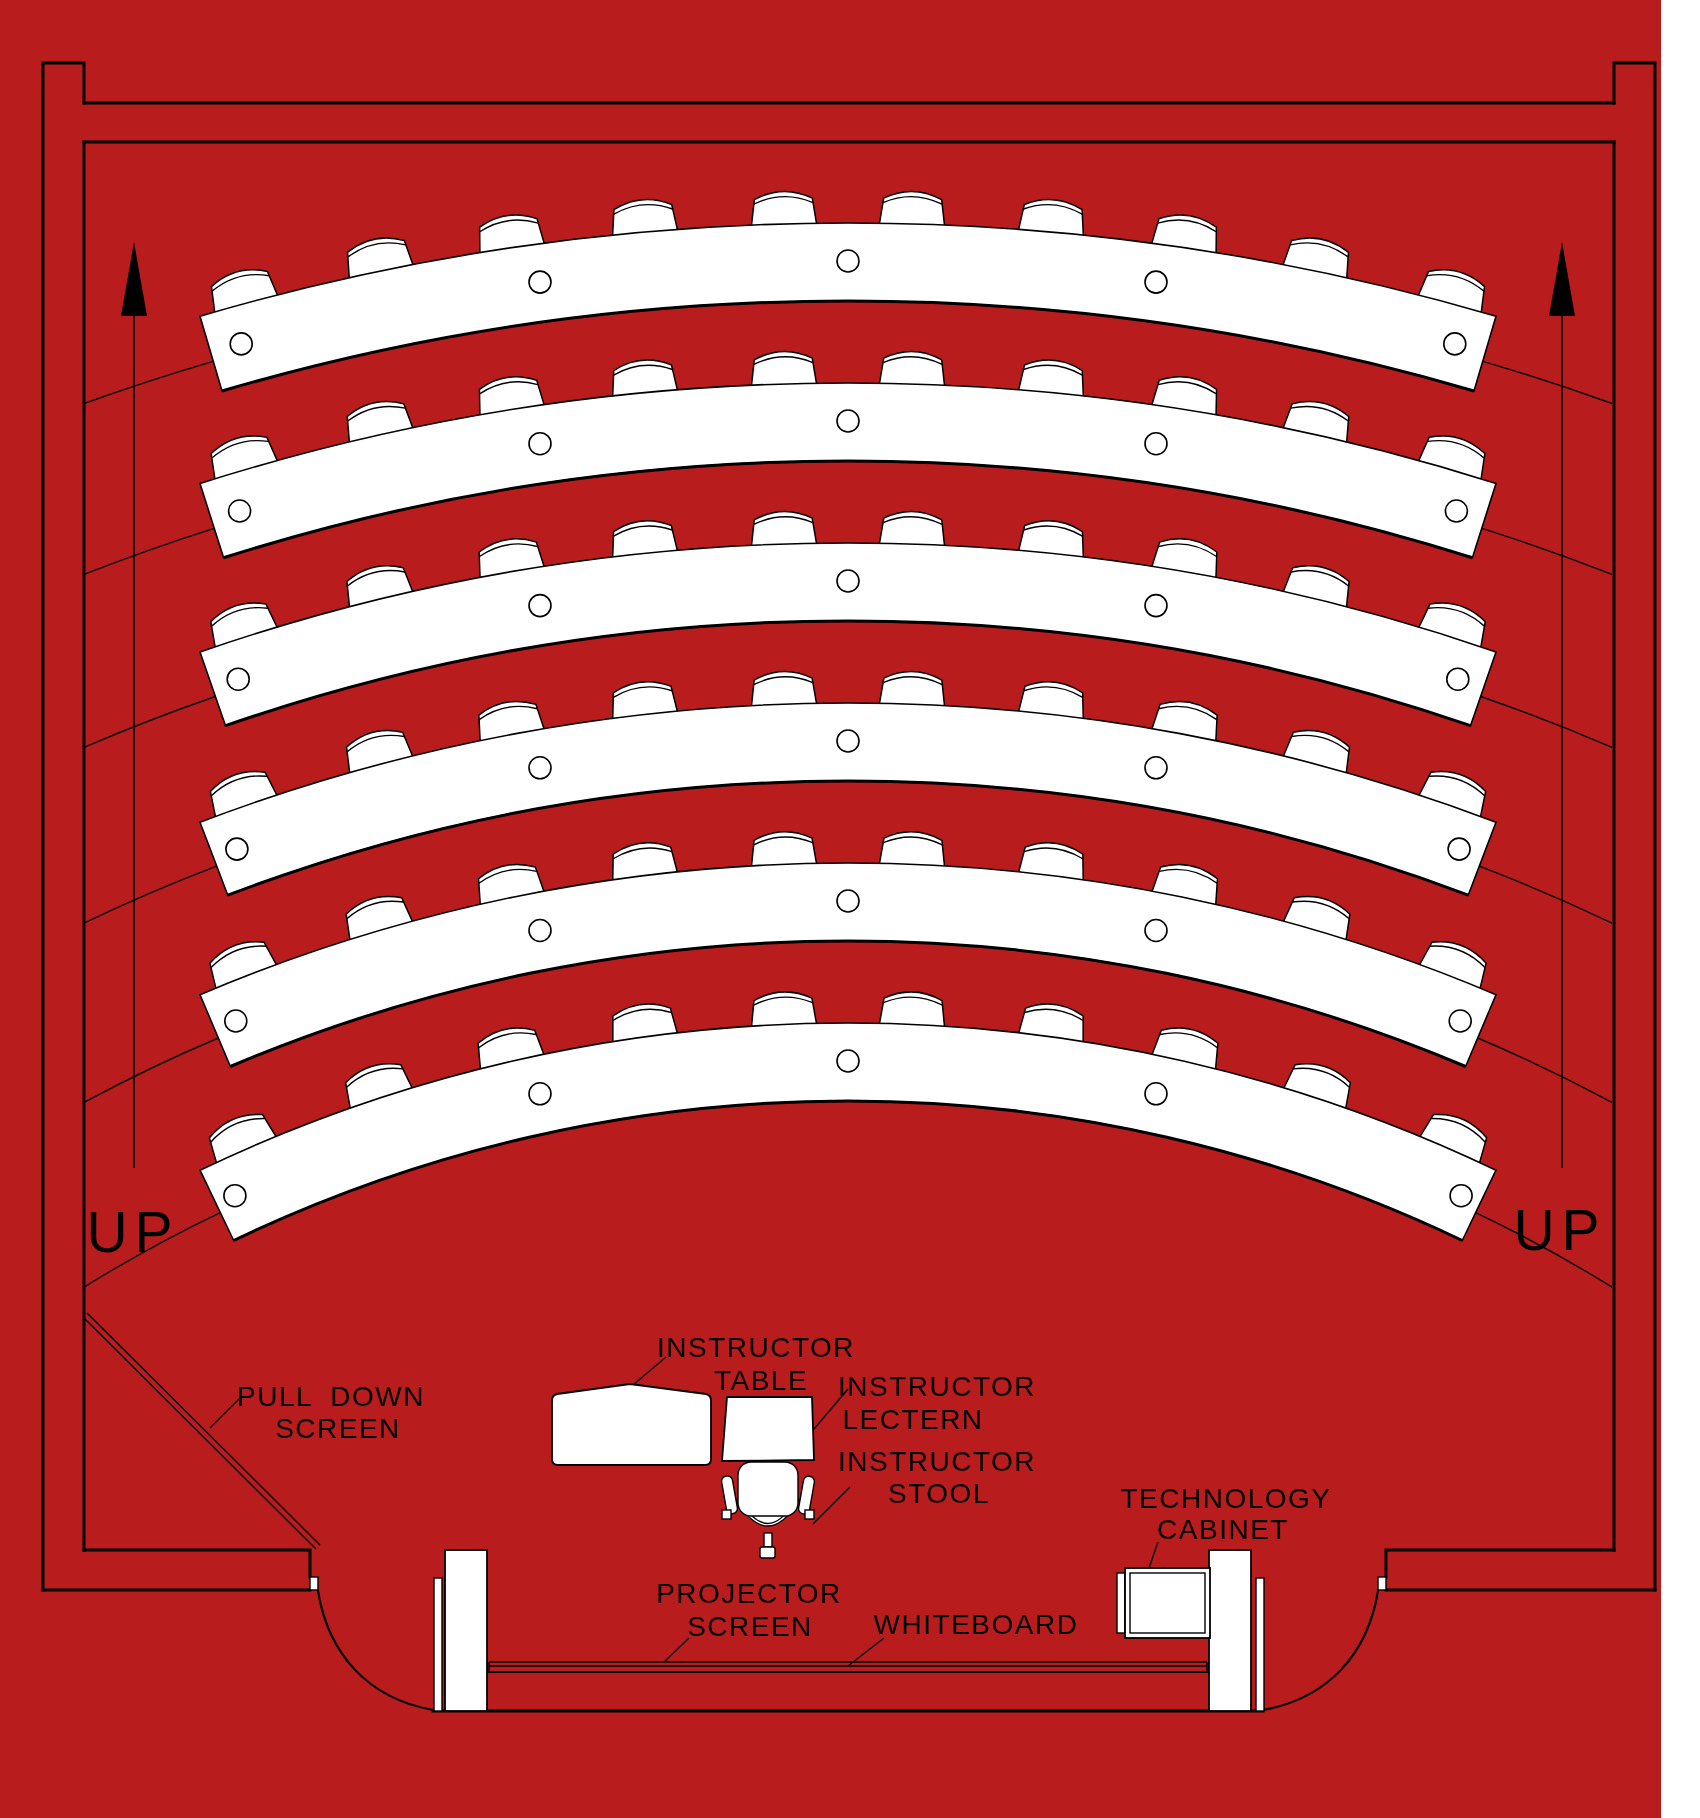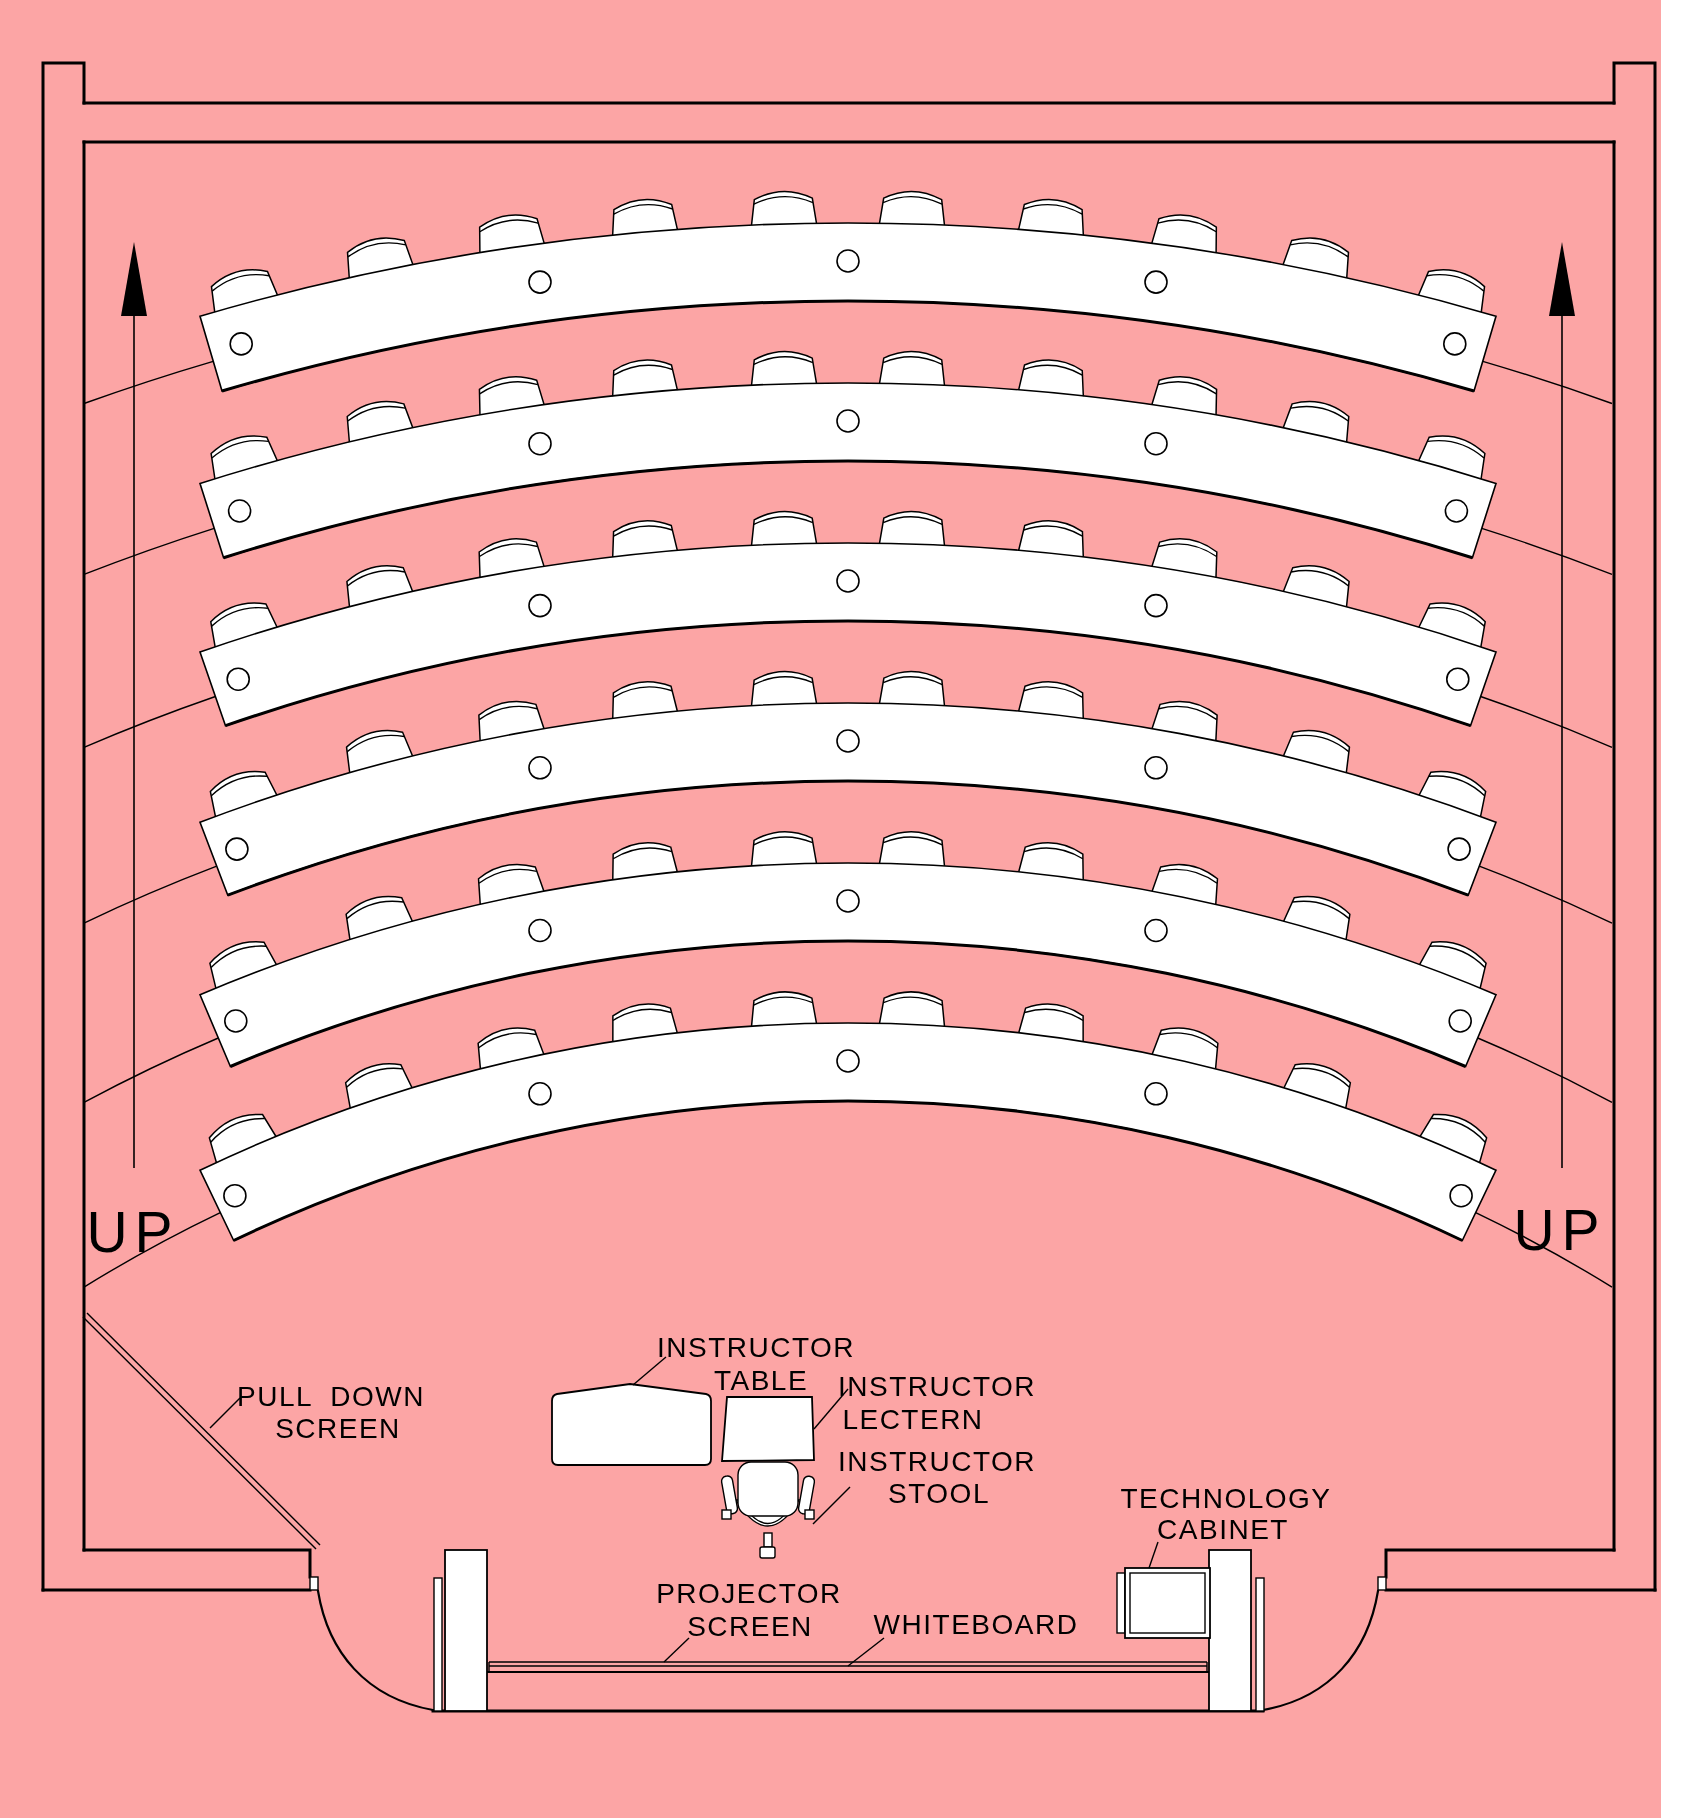--- a/index.html
+++ b/index.html
@@ -1,16 +1,16 @@
 <!DOCTYPE html>
 <html><head>
 <meta charset="utf-8">
 <style>
   html,body{margin:0;padding:0;background:#ffffff;}
-  .page{width:1661px;height:1818px;position:relative;background:#fca5a5;}
+  .page{width:1661px;height:1818px;position:relative;background:#b91c1c;}
   svg{display:block;}
   svg text{font-family:"Liberation Sans","DejaVu Sans",sans-serif;fill:#000;}
   .lbl{font-size:28px;letter-spacing:1.5px;word-spacing:9px;}
   .up{font-size:57px;letter-spacing:7px;}
   .wall{fill:none;stroke:#000;stroke-width:3;stroke-linecap:square;}
   .wall2{fill:none;stroke:#000;stroke-width:2.2;stroke-linecap:square;}
   .thin{fill:none;stroke:#000;stroke-width:1.4;}
   .band{fill:#fff;stroke:#000;stroke-width:1.6;}
   .front{fill:none;stroke:#000;stroke-width:3;}
   .chairfill{fill:#fff;stroke:#000;stroke-width:1.5;}

